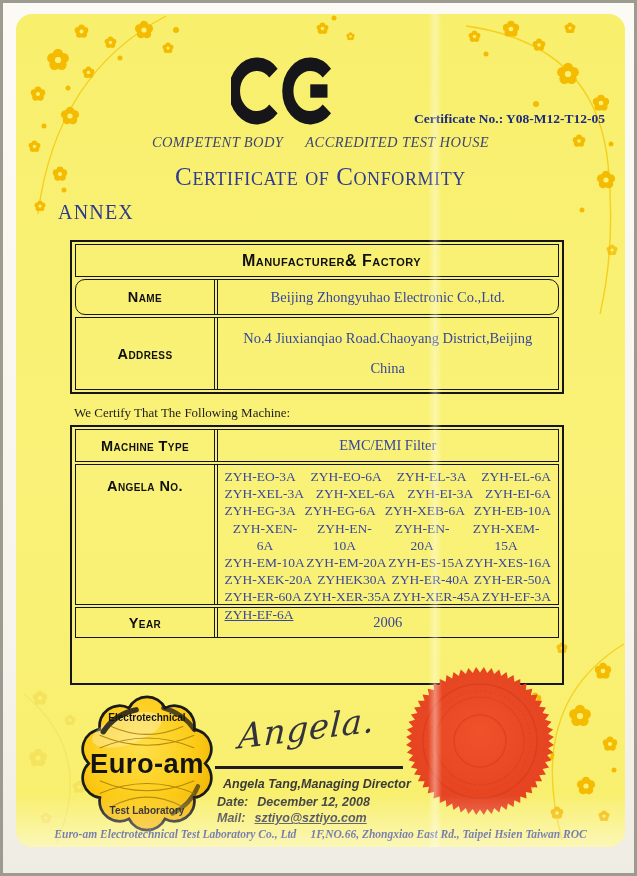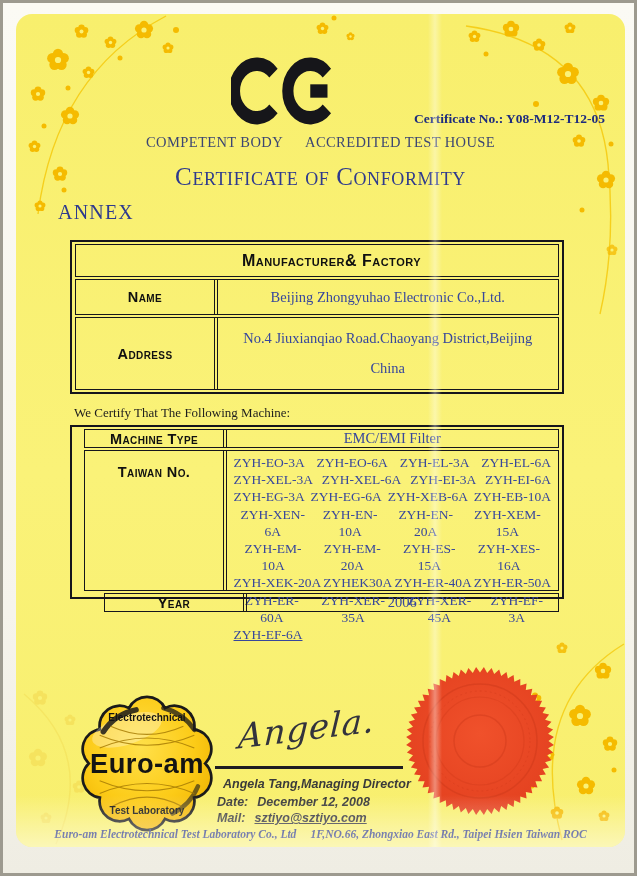--- a/index.html
+++ b/index.html
@@ -10,41 +10,41 @@
     background:linear-gradient(180deg,#f8ef6d 0%,#faf278 55%,#f8ef6e 100%);}
   .cert::after{content:'';position:absolute;left:0;right:0;bottom:0;height:52px;border-radius:0 0 16px 16px;
     background:linear-gradient(180deg,rgba(255,255,255,0),rgba(255,255,255,.5));pointer-events:none;}
   .orn-svg{position:absolute;left:0;top:0;width:609px;height:833px;}
   .crease{position:absolute;left:412px;top:0;width:14px;height:100%;pointer-events:none;
     background:linear-gradient(90deg,rgba(255,255,255,0),rgba(255,255,255,.38),rgba(255,255,255,0));}
   .ce{position:absolute;left:215px;top:41px;width:112px;height:72px;}
   .certno{position:absolute;top:97px;right:20px;font:bold 13.5px "Liberation Serif",serif;color:#1e2c7e;}
   .bodyline{position:absolute;top:120px;left:0;width:100%;text-align:center;
     font:14.5px "Liberation Serif",serif;color:#3c4673;}
-  .bodyline span{margin:0 11px;letter-spacing:.4px;}
+  .bodyline span{margin:0 11px;letter-spacing:.4px;font-style:italic;}
   .title{position:absolute;top:149px;left:0;width:100%;text-align:center;
     font:small-caps 25px "Liberation Serif",serif;color:#2e3a8e;letter-spacing:.6px;}
   .annex{position:absolute;top:187px;left:0;width:100%;text-align:left;
     font:20px "Liberation Serif",serif;color:#2e3a8e;letter-spacing:1.2px;padding-left:42px;}
   .tbl{position:absolute;left:54px;width:494px;box-sizing:border-box;border:2px solid #15151c;
     padding:2px 3px;display:flex;flex-direction:column;gap:2px;}
   .t1{top:226px;height:154px;}
-  .t2{top:411px;height:174px;padding-left:12px;}
+  .t2{top:411px;height:260px;}
   .trow{border:1.5px solid #15151c;display:flex;align-items:stretch;box-sizing:border-box;}
   .thead{height:33px;align-items:center;justify-content:center;
     font:bold small-caps 16px "Liberation Sans",sans-serif;color:#101010;letter-spacing:.5px;padding-left:29px;}
   .tlabel{width:138px;flex:0 0 138px;display:flex;align-items:center;justify-content:center;
     border-right:1.5px solid #15151c;margin-right:2.5px;position:relative;
     font:bold small-caps 14.5px "Liberation Sans",sans-serif;color:#101010;letter-spacing:.4px;}
   .tlabel::after{content:'';position:absolute;right:-4px;top:0;bottom:0;width:1.5px;background:#15151c;}
   .tlabel.top{align-items:flex-start;padding-top:13px;}
   .tvalue{flex:1;display:flex;align-items:center;justify-content:center;
     font:14.5px "Liberation Serif",serif;color:#37479c;}
   .tvalue.col{flex-direction:column;justify-content:space-evenly;align-items:stretch;text-align:center;}
-  .r-name{height:36px;} .r-addr{height:73px;} .r-type{height:33px;} .r-model{height:141px;} .r-year{height:31px;margin-left:20px;}
+  .r-name{height:36px;border-radius:10px;} .r-addr{height:73px;} .r-type{height:33px;} .r-model{height:141px;} .r-year{height:31px;}
   .model-list{justify-content:flex-start;padding:3px 0 0 0;}
   .model-line{display:flex;justify-content:space-between;padding:0 7px;
     font:13.5px "Liberation Serif",serif;color:#37479c;line-height:17.2px;}
   .model-line.left{justify-content:flex-start;text-decoration:underline;}
   .certify{position:absolute;left:58px;top:391px;font:13px "Liberation Serif",serif;color:#1d1d1d;}
   .badge{position:absolute;left:40px;top:663px;width:182px;height:173px;}
   .badge text{font-family:"Liberation Sans",sans-serif;font-weight:bold;fill:#141414;}
   .seal{position:absolute;left:389px;top:652px;width:150px;height:150px;}
   .sig-script{position:absolute;left:222px;top:694px;font:italic 34px "DejaVu Serif",serif;
     color:#33333d;transform:rotate(-7deg) skewX(-10deg);letter-spacing:1px;}
@@ -468,21 +468,21 @@
     </div>
 
     <div class="certify">We Certify That The Following Machine:</div>
 
     <div class="tbl t2">
       <div class="trow r-type">
         <div class="tlabel">Machine Type</div>
         <div class="tvalue">EMC/EMI Filter</div>
       </div>
       <div class="trow r-model">
-        <div class="tlabel top">Taiwan No.</div>
+        <div class="tlabel top">Angela No.</div>
         <div class="tvalue col model-list">
             <div class="model-line">
               <span>ZYH-EO-3A</span>
               <span>ZYH-EO-6A</span>
               <span>ZYH-EL-3A</span>
               <span>ZYH-EL-6A</span>
             </div>
             <div class="model-line">
               <span>ZYH-XEL-3A</span>
               <span>ZYH-XEL-6A</span>

